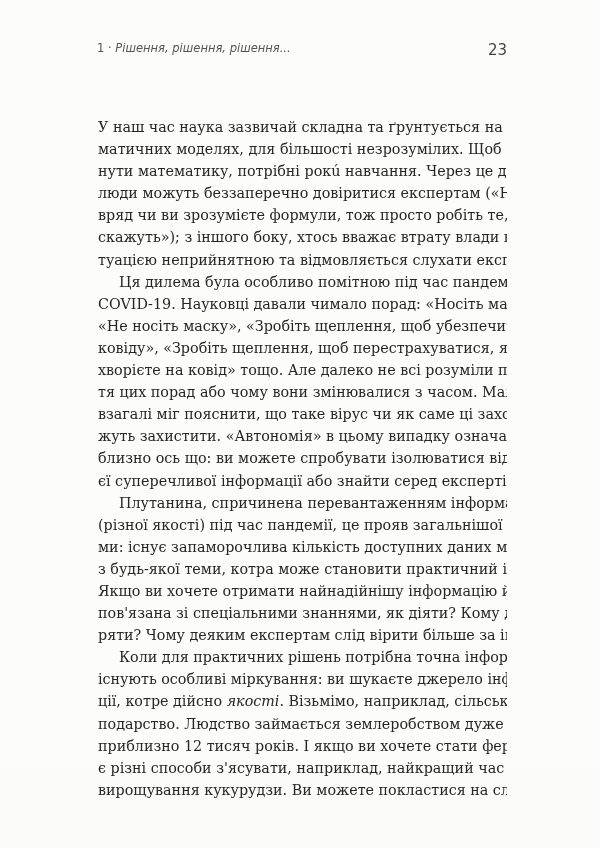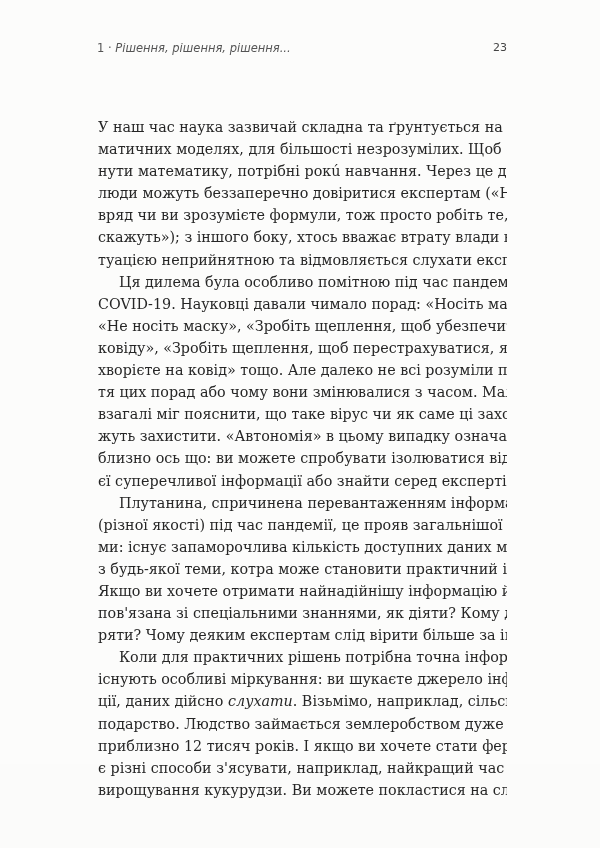--- a/index.html
+++ b/index.html
@@ -14,21 +14,21 @@
   }
   .running-head {
     position: absolute; top: 41px; left: 97px; width: 410px; height: 18px;
     font-family: "DejaVu Sans", sans-serif; font-size: 11.5px; color: #555;
   }
   .running-head .chapter { position: absolute; left: 0; top: 0; }
   .running-head .chapter .num { font-style: normal; }
   .running-head .chapter .title { font-style: italic; }
   .running-head .page-num {
     position: absolute; right: 0; top: 0;
-    font-family: "DejaVu Sans", sans-serif; font-size: 11px; color: #444;
+    font-family: "DejaVu Sans", sans-serif; font-size: 15px; color: #444;
   }
   .section-title {
     position: absolute; top: 81px; left: 117px;
     font-family: "DejaVu Sans", sans-serif; font-size: 16.5px; font-weight: normal;
     color: #1f1f1f; letter-spacing: 0.1px; margin: 0;
     -webkit-text-stroke: 0.25px #1f1f1f;
   }
   .body-text {
     position: absolute; top: 116px; left: 98px; width: 409px;
     font-family: "DejaVu Serif", serif; font-size: 14.3px; color: #262626;
@@ -89,20 +89,20 @@
       <span class="line">ми: існує запаморочлива кількість доступних даних майже</span>
       <span class="line">з будь-якої теми, котра може становити практичний інтерес.</span>
       <span class="line">Якщо ви хочете отримати найнадійнішу інформацію й тема</span>
       <span class="line">пов'язана зі спеціальними знаннями, як діяти? Кому дові-</span>
       <span class="line">ряти? Чому деяким експертам слід вірити більше за інших?</span>
     </div>
 
     <div>
       <span class="line indent">Коли для практичних рішень потрібна точна інформація,</span>
       <span class="line">існують особливі міркування: ви шукаєте джерело інформа-</span>
-      <span class="line"><span>ції, даних дійсно </span><em>слухати</em><span>. Візьмімо, наприклад, сільське гос-</span></span>
+      <span class="line"><span>ції, котре дійсно </span><em>якості</em><span>. Візьмімо, наприклад, сільське гос-</span></span>
       <span class="line">подарство. Людство займається землеробством дуже давно —</span>
       <span class="line">приблизно 12 тисяч років. І якщо ви хочете стати фермером,</span>
       <span class="line">є різні способи з'ясувати, наприклад, найкращий час для</span>
       <span class="line">вирощування кукурудзи. Ви можете покластися на слова</span>
     </div>
   </div>
 </div>
 
 </body></html>

